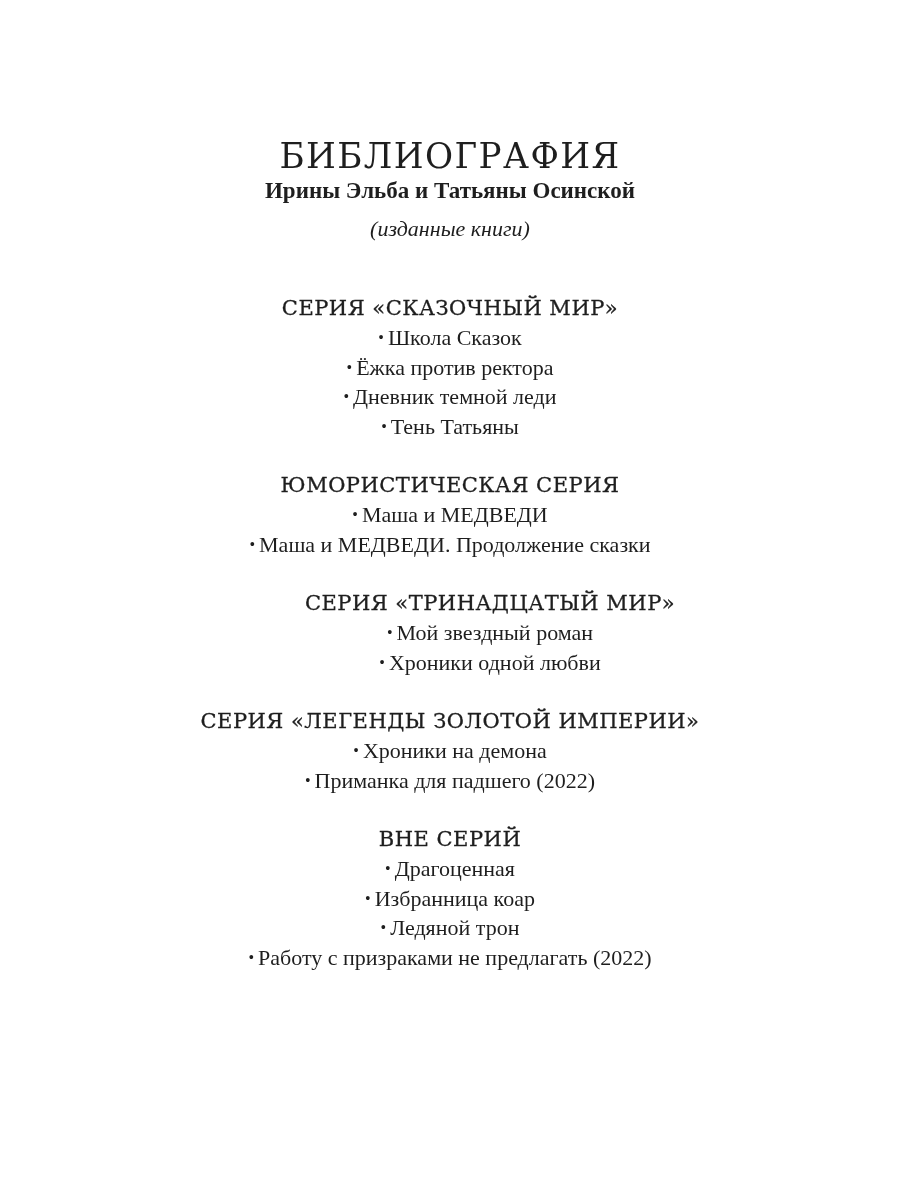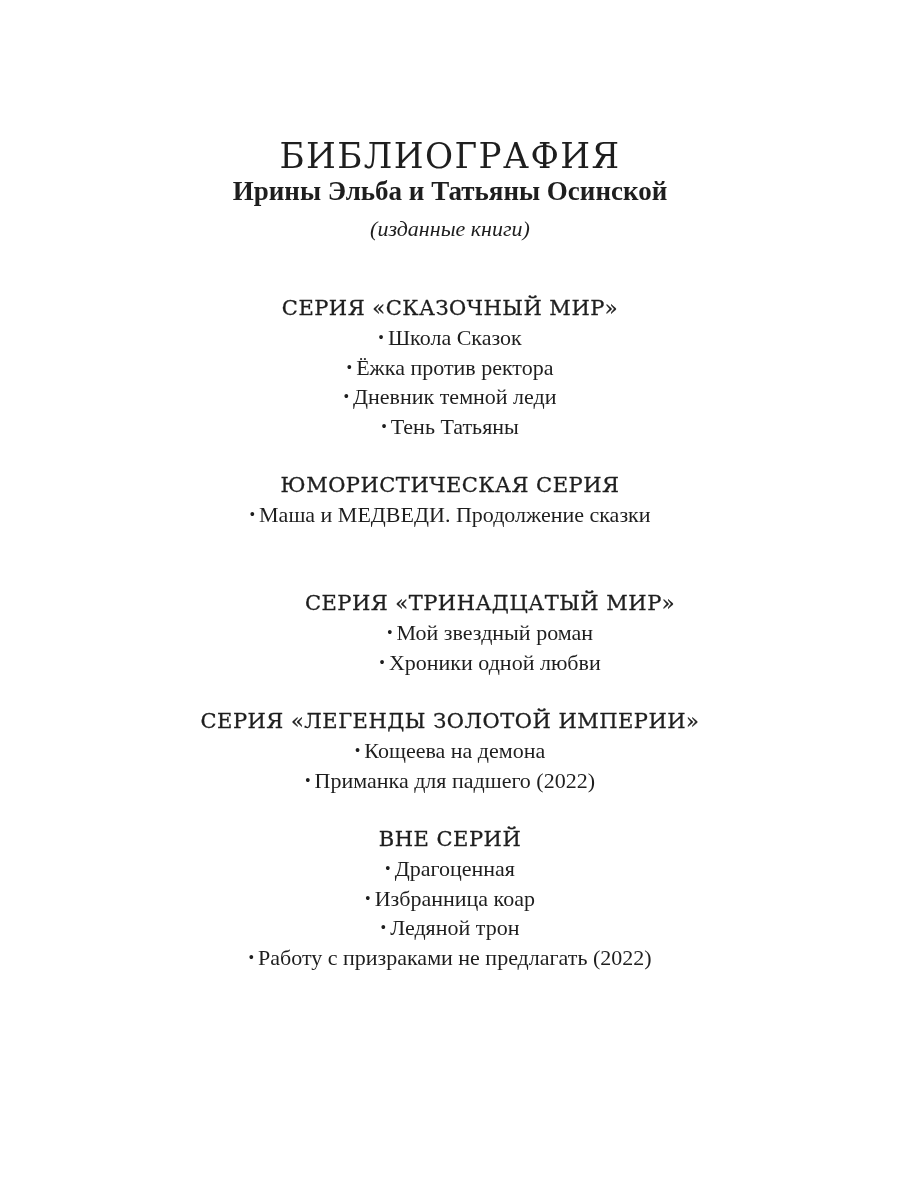--- a/index.html
+++ b/index.html
@@ -30,21 +30,21 @@
       letter-spacing: 1.5px;
       line-height: 40px;
       font-family: "DejaVu Serif", serif;
       font-weight: normal;
       transform: scaleX(0.95);
     }
     .subtitle {
       position: absolute;
       left: 0; width: 900px;
       top: 176px;
-      font-size: 27px;
+      font-size: 23px;
       font-weight: bold;
       line-height: 30px;
     }
     .note {
       position: absolute;
       left: 0; width: 900px;
       top: 207px;
       font-size: 22px;
       font-style: italic;
       line-height: 30px;
@@ -91,32 +91,33 @@
   <div class="section" style="top:293px;">
     <div class="section-heading">СЕРИЯ «СКАЗОЧНЫЙ МИР»</div>
     <div class="book"><span class="bullet">•</span><span>Школа Сказок</span></div>
     <div class="book"><span class="bullet">•</span><span>Ёжка против ректора</span></div>
     <div class="book"><span class="bullet">•</span><span>Дневник темной леди</span></div>
     <div class="book"><span class="bullet">•</span><span>Тень Татьяны</span></div>
   </div>
 
   <div class="section" style="top:470px;">
     <div class="section-heading">ЮМОРИСТИЧЕСКАЯ СЕРИЯ</div>
+    <div class="book"><span class="bullet">•</span><span>Маша и МЕДВЕДИ</span></div>
     <div class="book"><span class="bullet">•</span><span>Маша и МЕДВЕДИ. Продолжение сказки</span></div>
   </div>
 
   <div class="section" style="top:588px;padding-left:40px;">
     <div class="section-heading">СЕРИЯ «ТРИНАДЦАТЫЙ МИР»</div>
     <div class="book"><span class="bullet">•</span><span>Мой звездный роман</span></div>
     <div class="book"><span class="bullet">•</span><span>Хроники одной любви</span></div>
   </div>
 
   <div class="section" style="top:706px;">
     <div class="section-heading">СЕРИЯ «ЛЕГЕНДЫ ЗОЛОТОЙ ИМПЕРИИ»</div>
-    <div class="book"><span class="bullet">•</span><span>Кощеева на демона</span></div>
+    <div class="book"><span class="bullet">•</span><span>Хроники на демона</span></div>
     <div class="book"><span class="bullet">•</span><span>Приманка для падшего (2022)</span></div>
   </div>
 
   <div class="section" style="top:824px;">
     <div class="section-heading">ВНЕ СЕРИЙ</div>
     <div class="book"><span class="bullet">•</span><span>Драгоценная</span></div>
     <div class="book"><span class="bullet">•</span><span>Избранница коар</span></div>
     <div class="book"><span class="bullet">•</span><span>Ледяной трон</span></div>
     <div class="book"><span class="bullet">•</span><span>Работу с призраками не предлагать (2022)</span></div>
   </div>

